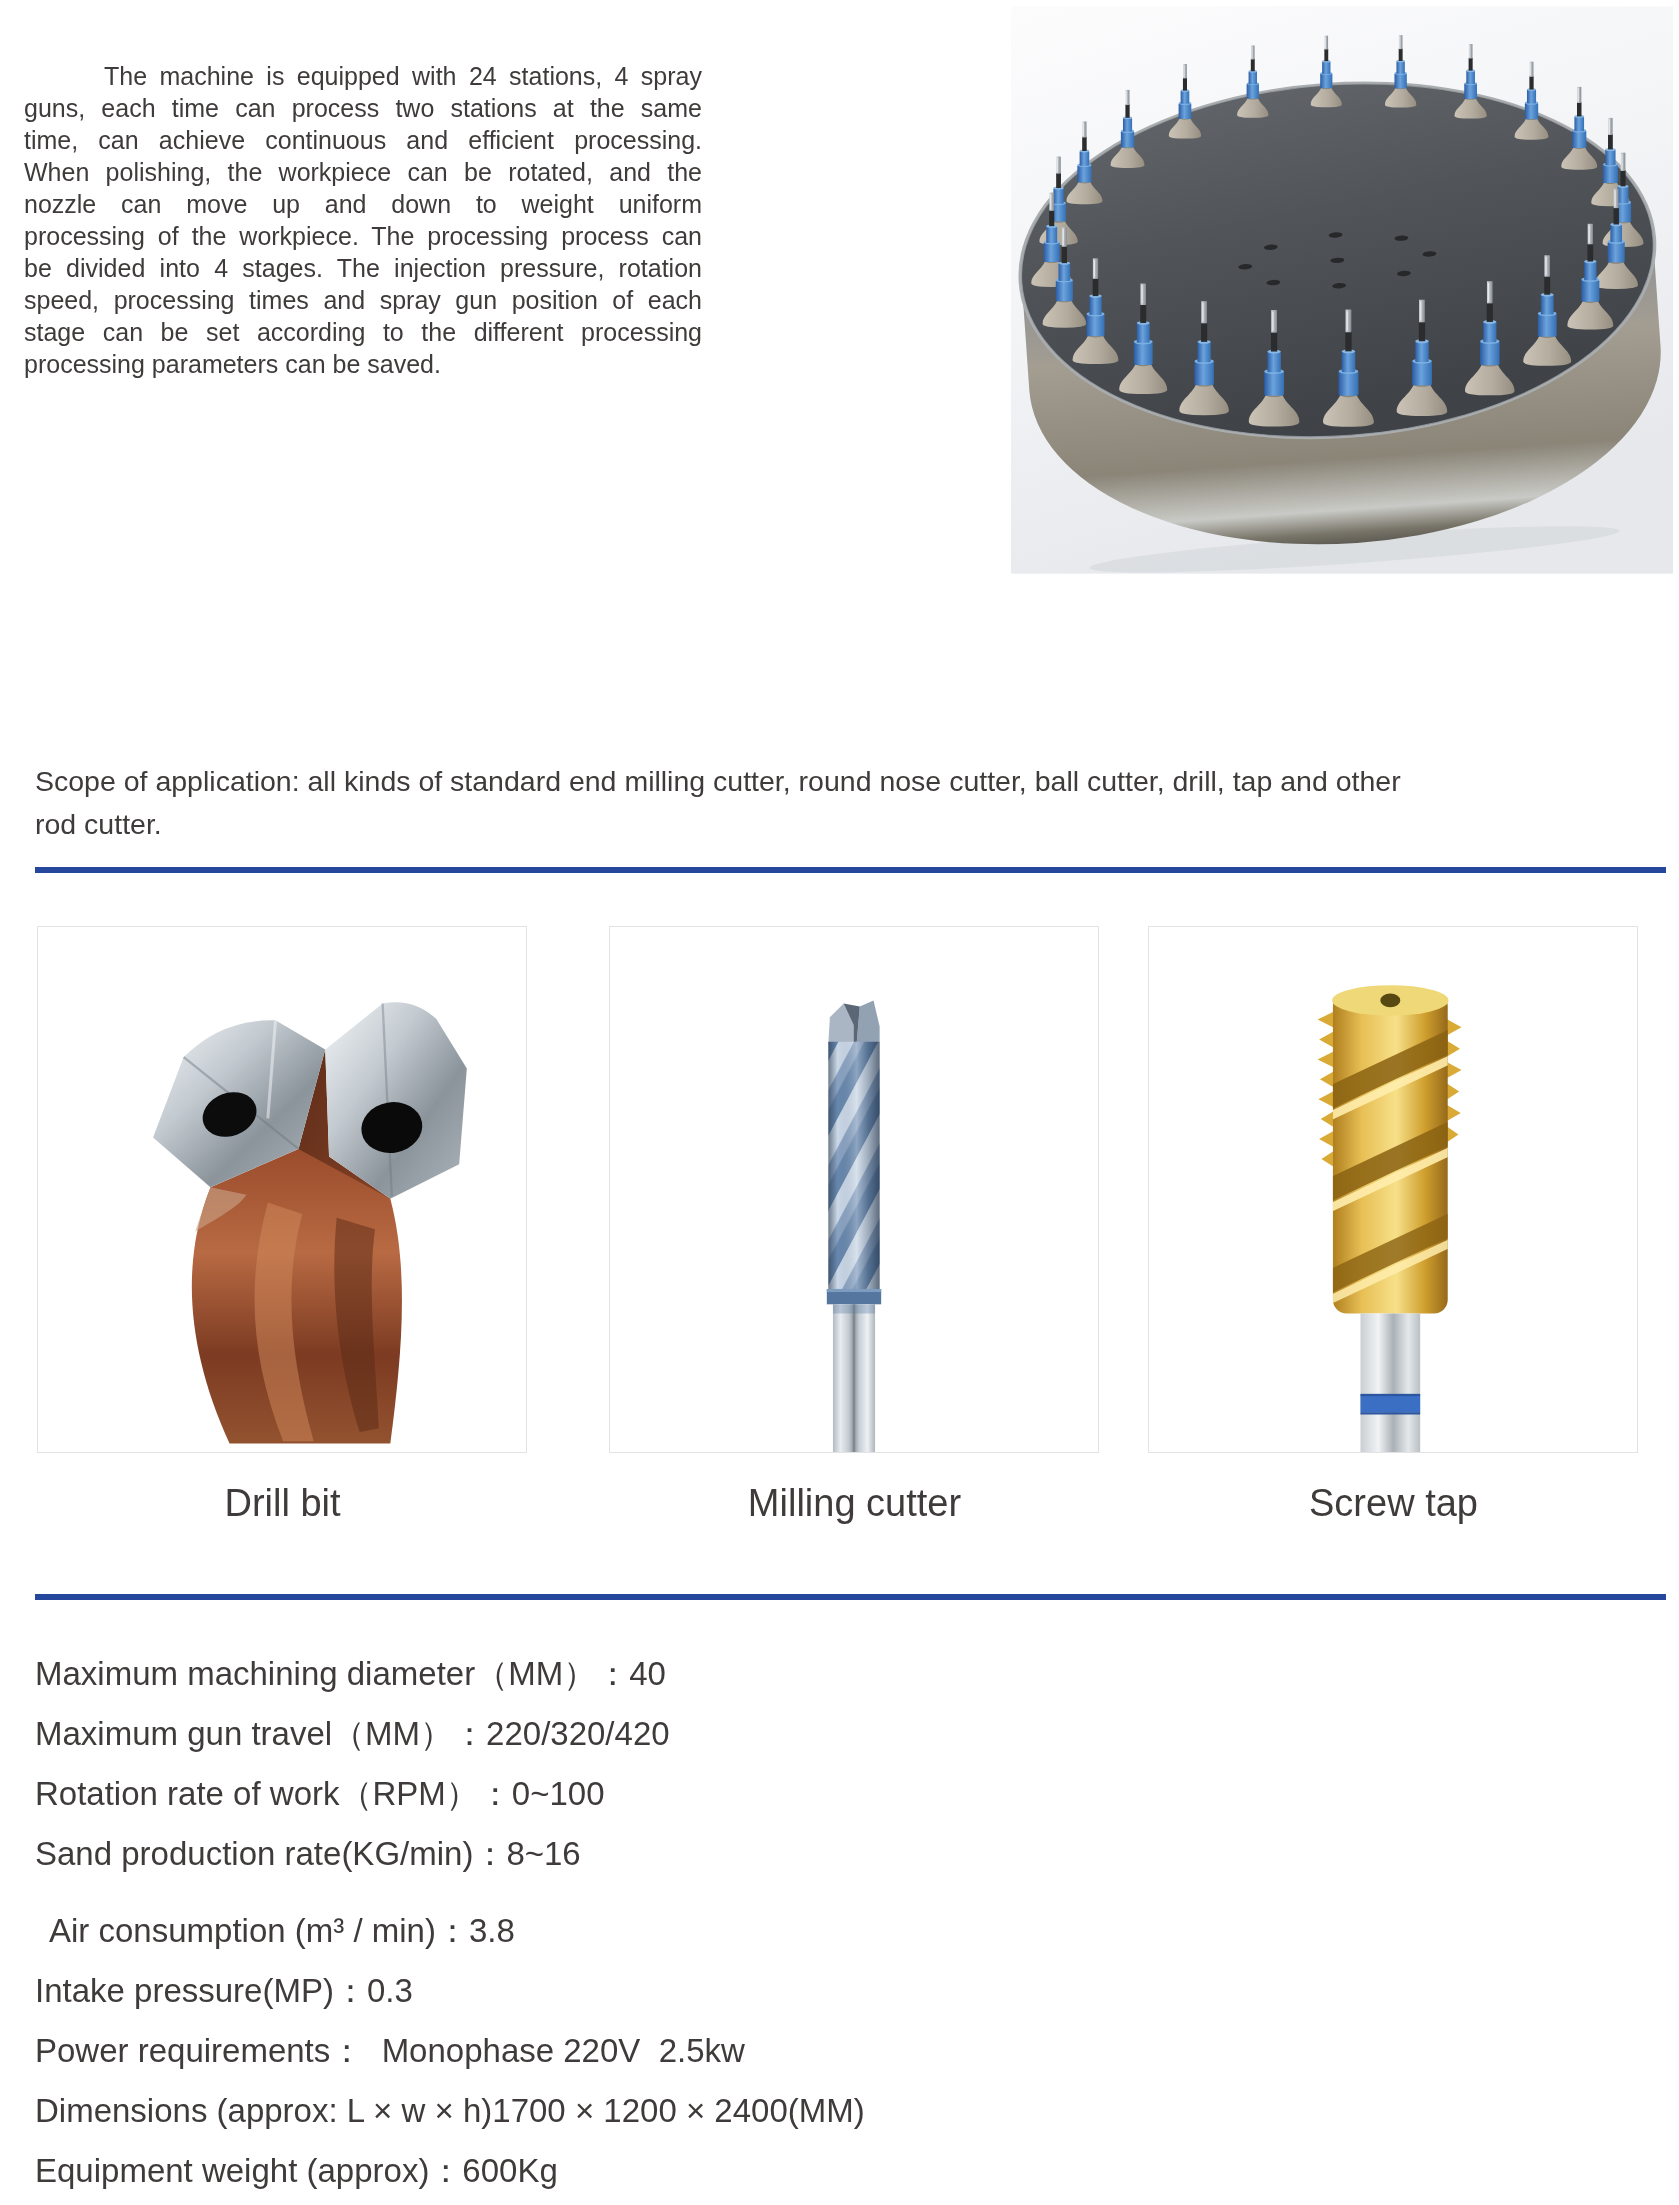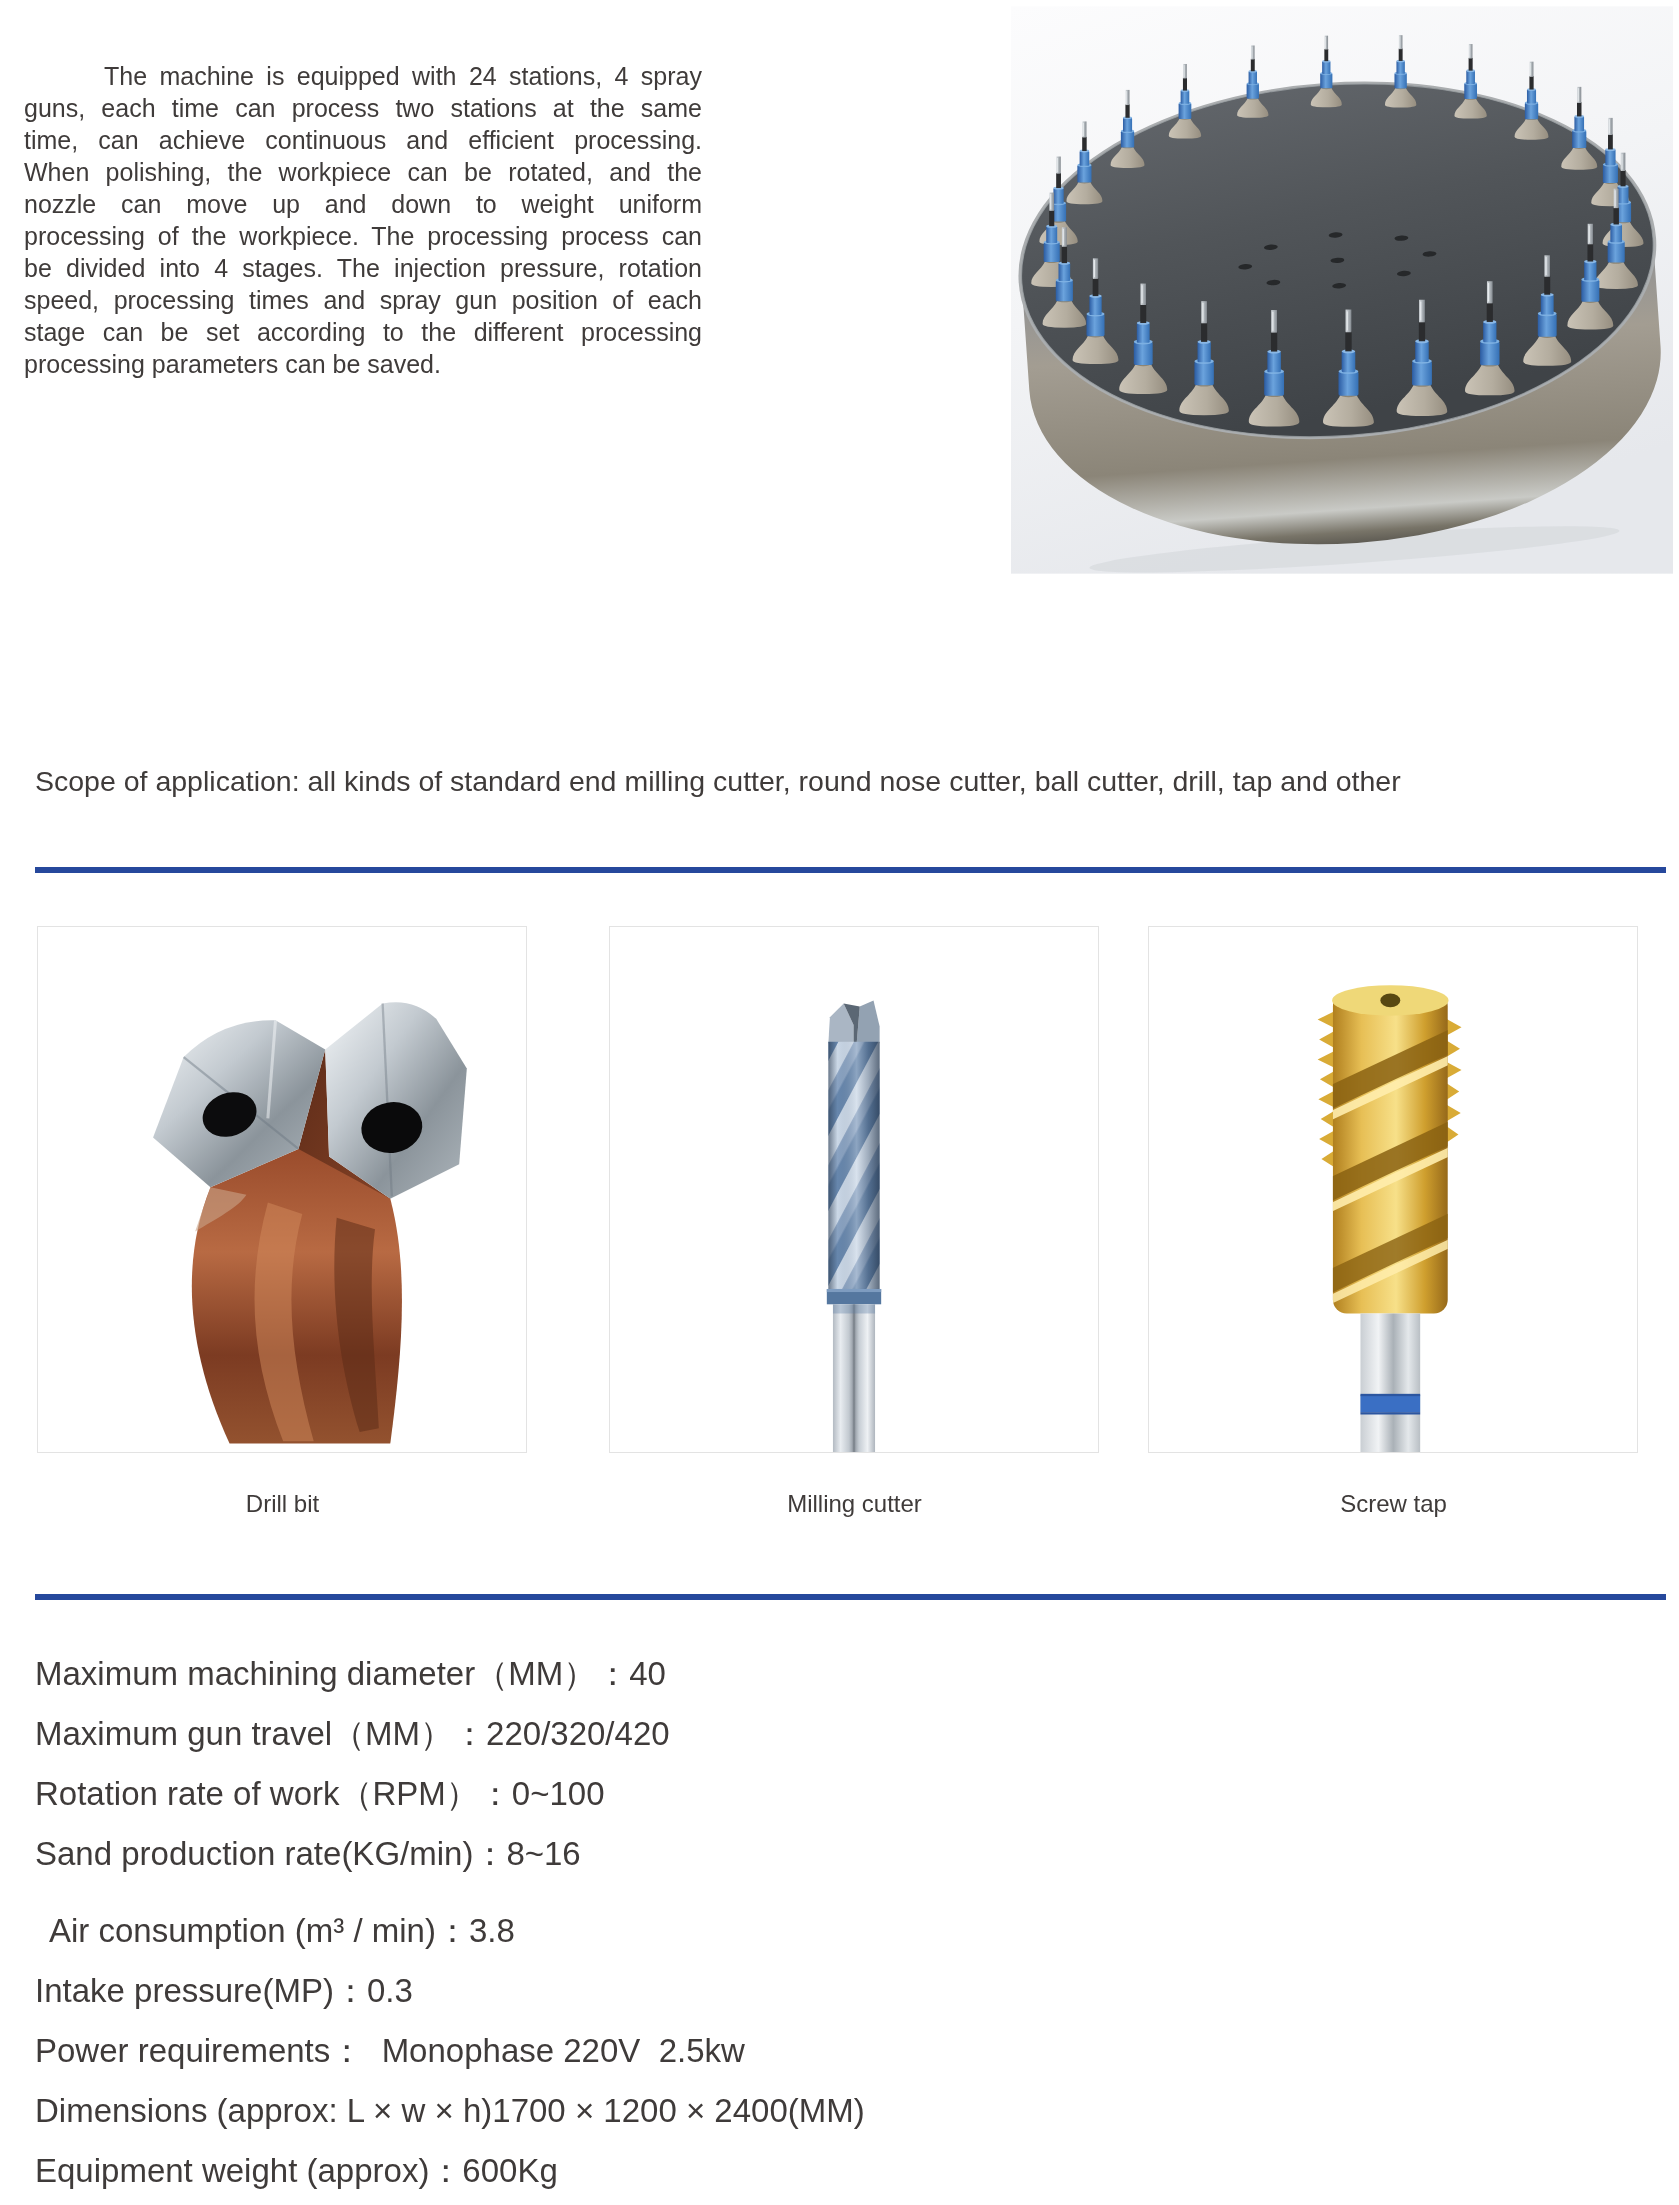--- a/index.html
+++ b/index.html
@@ -26,21 +26,21 @@
   .scope{left:35px;top:760px;font-size:28.5px;line-height:43px;}
   .scope div{white-space:nowrap;}
   
   .divider{left:35px;width:1631px;height:6.2px;background:var(--accent);}
   #divider1{top:867px;}
   #divider2{top:1594px;}
   
   .card{top:926px;width:488px;height:525px;border:1.5px solid var(--border);background:#fff;}
   #card1{left:37px;} #card2{left:609px;} #card3{left:1148px;}
   .card svg{display:block;width:100%;height:100%;}
-  .plabel{top:1484px;width:491px;text-align:center;font-size:24px;line-height:39px;}
+  .plabel{top:1484px;width:491px;text-align:center;font-size:38px;line-height:39px;}
   #plabel1{left:37px;} #plabel2{left:609px;} #plabel3{left:1148px;}
   
   .specs{left:35px;top:1644px;font-size:33px;}
   .spec-line{height:60px;line-height:60px;white-space:pre;}
   .spec-line.group-gap{margin-top:17px;margin-left:14px;}
 </style>
 </head>
 <body>
 
 <div class="abs intro">
@@ -147,20 +147,21 @@
         <use href="#station-proto" xlink:href="#station-proto" transform="translate(250.9 520.9) scale(1.149)"></use>
         <use href="#station-proto" xlink:href="#station-proto" transform="translate(533.9 521.8) scale(1.172)"></use>
         <use href="#station-proto" xlink:href="#station-proto" transform="translate(341.8 535.2) scale(1.172)"></use>
         <use href="#station-proto" xlink:href="#station-proto" transform="translate(438.4 535.5) scale(1.180)"></use>
       </g>
   </svg>
 </div>
 
 <div class="abs scope">
   <div>Scope of application: all kinds of standard end milling cutter, round nose cutter, ball cutter, drill, tap and other</div>
+  <div>rod cutter.</div>
 </div>
 
 <div id="divider1" class="abs divider"></div>
 
 <div id="card1" class="abs card">
   <svg viewBox="0 0 637 686">
     <defs>
       <linearGradient id="gSilver" x1="0" y1="0" x2="1" y2="1">
         <stop offset="0" stop-color="#f2f5f7"></stop>
           <stop offset="0.35" stop-color="#c3cad0"></stop>

